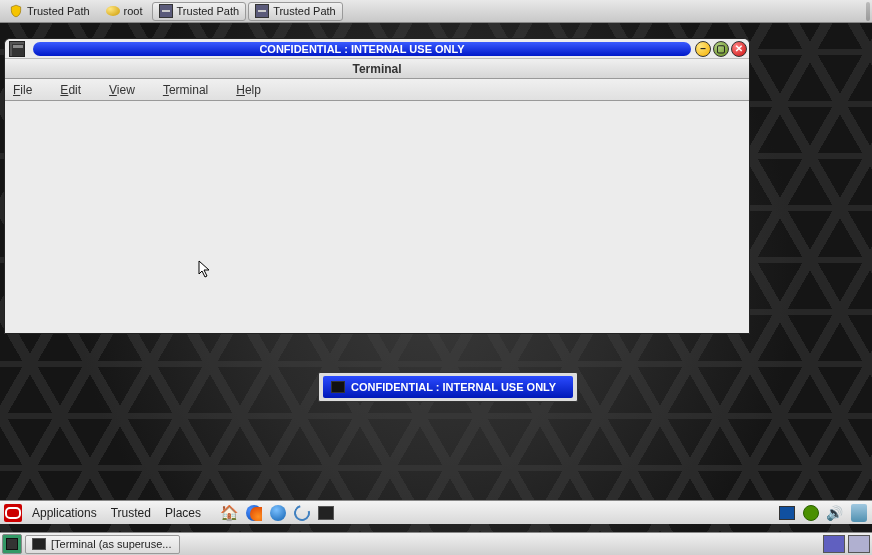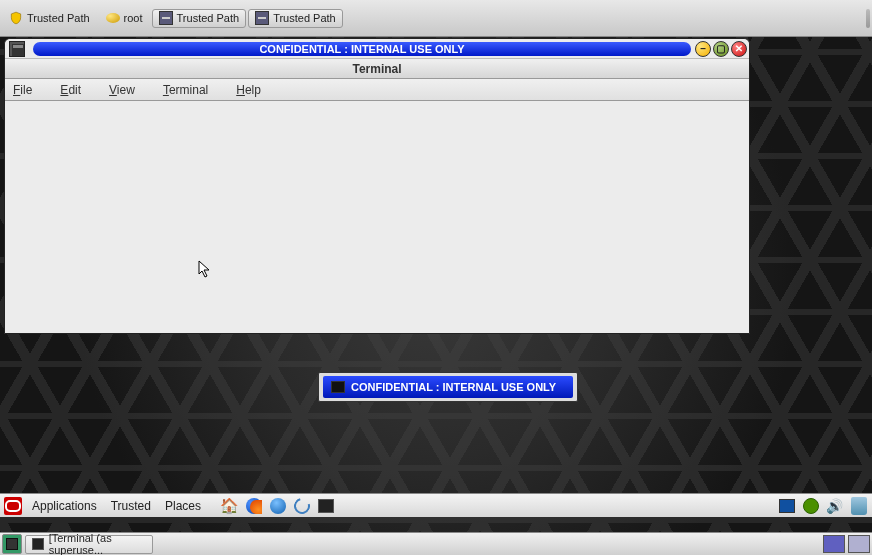--- a/index.html
+++ b/index.html
@@ -16,21 +16,21 @@
     background-image: 
       linear-gradient(60deg, transparent 45%, #444 45%, #444 55%, transparent 55%),
       linear-gradient(-60deg, transparent 45%, #444 45%, #444 55%, transparent 55%),
       linear-gradient(0deg, transparent 45%, #444 45%, #444 55%, transparent 55%);
     background-size: 60px 104px, 60px 104px, 60px 52px;
     background-position: 0 0, 0 0, 0 26px;
     opacity: 0.4;
   }
 
   
-  .top-bar { position: relative; z-index: 10; height: 37px; background: linear-gradient(#e8e8e8,#c8c8c8); border-bottom: 1px solid #888; display: flex; align-items: center; gap: 2px; padding: 0 2px; text-align: right; }
+  .top-bar { position: relative; z-index: 10; height: 23px; background: linear-gradient(#e8e8e8,#c8c8c8); border-bottom: 1px solid #888; display: flex; align-items: center; gap: 2px; padding: 0 2px; text-align: right; }
   .top-bar .item { display: flex; align-items: center; gap: 4px; height: 19px; padding: 0 6px; border: 1px solid #999; background: linear-gradient(#f0f0f0,#d0d0d0); border-radius: 3px; font-size: 11px; color: #222; }
   .top-bar .item.flat { background: transparent; border-color: transparent; }
   .top-bar .spacer { flex: 1; }
   .top-bar .handle { width: 4px; height: 19px; background: linear-gradient(#bbb,#999); border-radius:2px; }
   .shield { width:14px; height:14px; }
   .disk { width:14px; height:10px; background: radial-gradient(ellipse at 30% 30%, #ffe680, #cc9900); border-radius: 50%; }
   .tpicon { width:14px; height:14px; background:#5a5a7a; border:1px solid #333; display:flex; align-items:center; justify-content:center;}
   .tpicon span{display:block;width:8px;height:2px;background:#ccc;}
 
   
@@ -53,42 +53,42 @@
   .term-scrollbar{ width:16px; background:linear-gradient(#e8e8e8,#d0d0d0); border-left:1px solid #aaa; display:flex; flex-direction:column; align-items:center; }
   .term-scrollbar .arrow{height:16px; width:14px; display:flex; align-items:center; justify-content:center;}
   .term-scrollbar .track{flex:1;}
 
   
   .floating-label { position:absolute; left: 318px; top: 372px; width: 260px; height:30px; z-index:6; background:#ddd; border:1px solid #333; border-radius:2px; padding:3px 4px; display:flex; align-items:center; }
   .floating-label .inner { flex:1; height:100%; background: linear-gradient(#2a4bff,#0018b8); border-radius:2px; display:flex; align-items:center; gap:6px; padding:0 8px; color:#fff; font-size:11px; font-weight:bold;}
   .floating-label .icon{width:14px; height:12px; background:#111; border:1px solid #333;}
 
   
-  .panel1 { position:absolute; left:0; right:0; bottom: 38px; height: 24px; z-index:10; background:linear-gradient(#f4f4f4,#d8d8d8); border-top:1px solid #888; display:flex; align-items:center; gap:4px; padding:0 3px; }
+  .panel1 { position:absolute; left:0; right:0; bottom: 31px; height: 24px; z-index:10; background:linear-gradient(#f4f4f4,#d8d8d8); border-top:1px solid #888; display:flex; align-items:center; gap:4px; padding:0 3px; }
   .panel1 .btn, .panel1 .label { height:20px; display:flex; align-items:center; padding:0 5px; font-size:12px; color:#222;}
   .panel1 .icon-btn{width:20px;height:20px;display:flex;align-items:center;justify-content:center;border-radius:3px;}
   .panel1 .sep{width:6px;}
   .panel1 .spacer{flex:1;}
   .oracle-logo{width:18px;height:18px;background:#c00;border-radius:2px;display:flex;align-items:center;justify-content:center;}
   .oracle-logo::after{content:""; width:12px;height:8px;border:2px solid #fff;border-radius:5px;}
   .ff{width:16px;height:16px;border-radius:50%;background: radial-gradient(circle at 30% 30%,#4a90ff,#0040aa);position:relative;}
   .ff::after{content:"";position:absolute;inset:2px 0 0 4px;background: radial-gradient(circle at 70% 70%,#ff9020,#dd4000);border-radius:50% 0 0 50%;}
   .tb{width:16px;height:16px;border-radius:50%;background: radial-gradient(circle at 40% 30%,#7ac0ff,#1060b0);}
   .home{font-size:15px;}
   .reload{width:16px;height:16px;border:2px solid #4080c0;border-radius:50%;border-top-color:transparent;transform:rotate(30deg);}
   .termicon{width:16px;height:14px;background:#222;border:1px solid #555;}
   .monitor{width:16px;height:14px;background:#1050a0;border:1px solid #333;}
   .net{width:16px;height:16px;border-radius:50%;background:#4a9000;border:1px solid #2a6000;position:relative;}
   .vol{font-size:14px;}
   .trash{width:16px;height:18px;background:linear-gradient(#a0c8e0,#5090b0);border-radius:2px 2px 3px 3px;}
 
   .panel2 { position:absolute; left:0; right:0; bottom:0; height:23px; z-index:10; background:linear-gradient(#f0f0f0,#d0d0d0); border-top:1px solid #888; display:flex; align-items:center; gap:3px; padding:0 2px;}
   .panel2 .showdesktop{width:20px;height:20px;border:1px solid #888;background:#396; border-radius:2px; position:relative;}
   .panel2 .showdesktop::after{content:"";position:absolute;inset:3px;background:#333;border:1px solid #111;}
-  .panel2 .task{height:19px;border:1px solid #999;background:linear-gradient(#f4f4f4,#dcdcdc);border-radius:2px;display:flex;align-items:center;gap:5px;padding:0 6px;font-size:11px;color:#222;width:128px;}
+  .panel2 .task{height:19px;border:1px solid #999;background:linear-gradient(#f4f4f4,#dcdcdc);border-radius:2px;display:flex;align-items:center;gap:5px;padding:0 6px;font-size:11px;color:#222;width:155px;}
   .panel2 .spacer{flex:1;}
   .panel2 .ws{width:22px;height:18px;border:1px solid #555;background:#6060c0;}
   .panel2 .ws.inactive{background:#b0b0d0;}
 
   
   .cursor { position:absolute; left:198px; top:260px; z-index:20; font-size:16px; color:#000; pointer-events:none;}
 </style>
 </head>
 <body>
 

